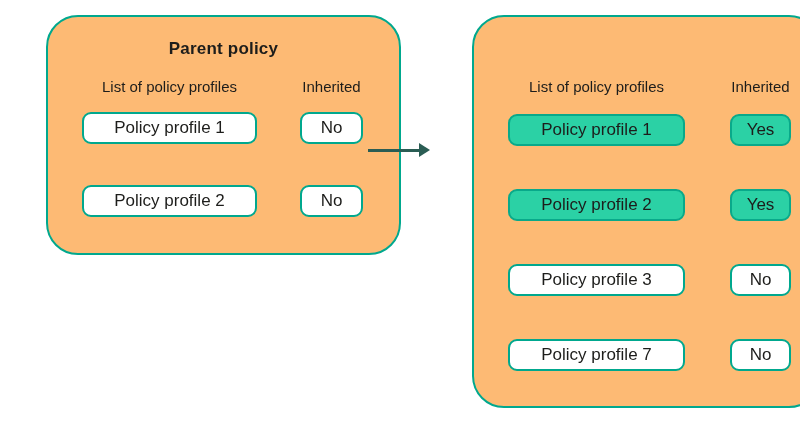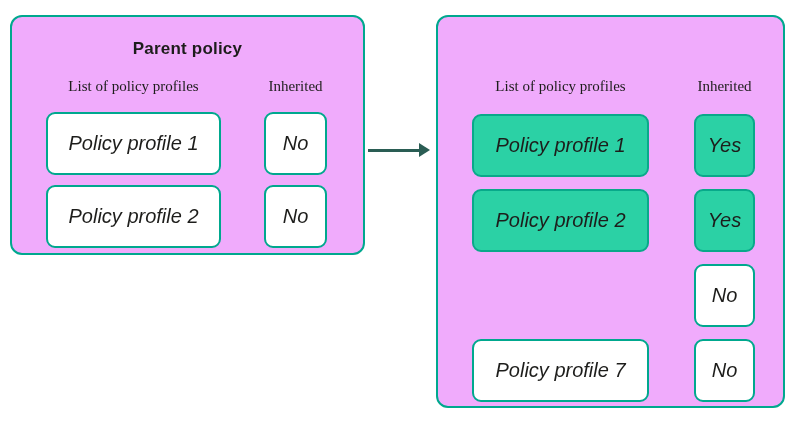--- a/index.html
+++ b/index.html
@@ -14,23 +14,24 @@
   }
   .stage {
     position: relative;
     width: 800px;
     height: 426px;
     background: #ffffff;
   }
   .panel {
     position: absolute;
     border: 2px solid #00a88e;
-    border-radius: 12px;
-    background: #f0abfc;
+    border-radius: 32px;
+    background: #fdba74;
     box-sizing: border-box;
+    margin-left: 36px;
   }
   .panel-parent {
     left: 10px;
     top: 15px;
     width: 355px;
     height: 240px;
   }
   .panel-child {
     left: 436px;
     top: 15px;
@@ -45,33 +46,32 @@
     text-align: center;
     font-size: 17px;
     font-weight: bold;
     letter-spacing: 0.2px;
   }
   .col-header {
     position: absolute;
     text-align: center;
     font-size: 15px;
   }
-  .hdr-top { top: 61px; font-family: Liberation Serif, serif; }
+  .hdr-top { top: 61px; }
   .profile-box {
     position: absolute;
     box-sizing: border-box;
     border: 2px solid #00a88e;
     border-radius: 9px;
     background: #ffffff;
     display: flex;
     align-items: center;
     justify-content: center;
-    font-size: 20px;
-    height: 63px;
-    font-style: italic;
+    font-size: 17px;
+    height: 32px;
   }
   .profile-box.highlight {
     background: #2bd1a5;
     border-color: #09a98a;
   }
   
   .panel-parent .col-profile { left: 34px;  width: 175px; }
   .panel-parent .col-flag    { left: 252px; width: 63px;  }
   
   .panel-child  .col-profile { left: 34px;  width: 177px; }
@@ -136,19 +136,20 @@
   <div class="panel panel-child">
     <div class="col-header hdr-top col-profile">List of policy profiles</div>
     <div class="col-header hdr-top col-flag">Inherited</div>
 
     <div class="profile-box highlight col-profile row-0">Policy profile 1</div>
     <div class="profile-box highlight col-flag row-0">Yes</div>
 
     <div class="profile-box highlight col-profile row-1">Policy profile 2</div>
     <div class="profile-box highlight col-flag row-1">Yes</div>
 
+    <div class="profile-box col-profile row-2">Policy profile 3</div>
     <div class="profile-box col-flag row-2">No</div>
 
     <div class="profile-box col-profile row-3">Policy profile 7</div>
     <div class="profile-box col-flag row-3">No</div>
   </div>
 
 </div>
 
 </body></html>

